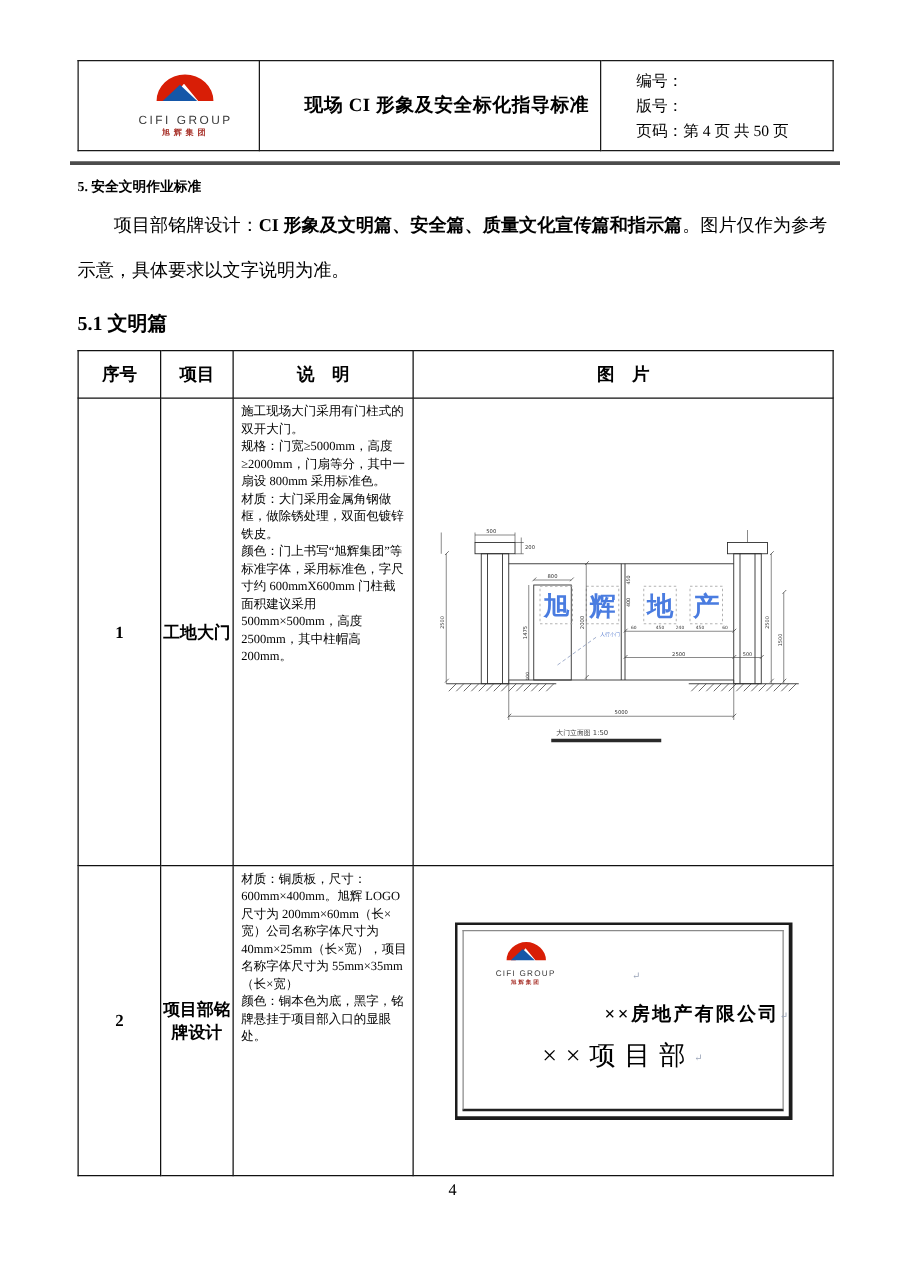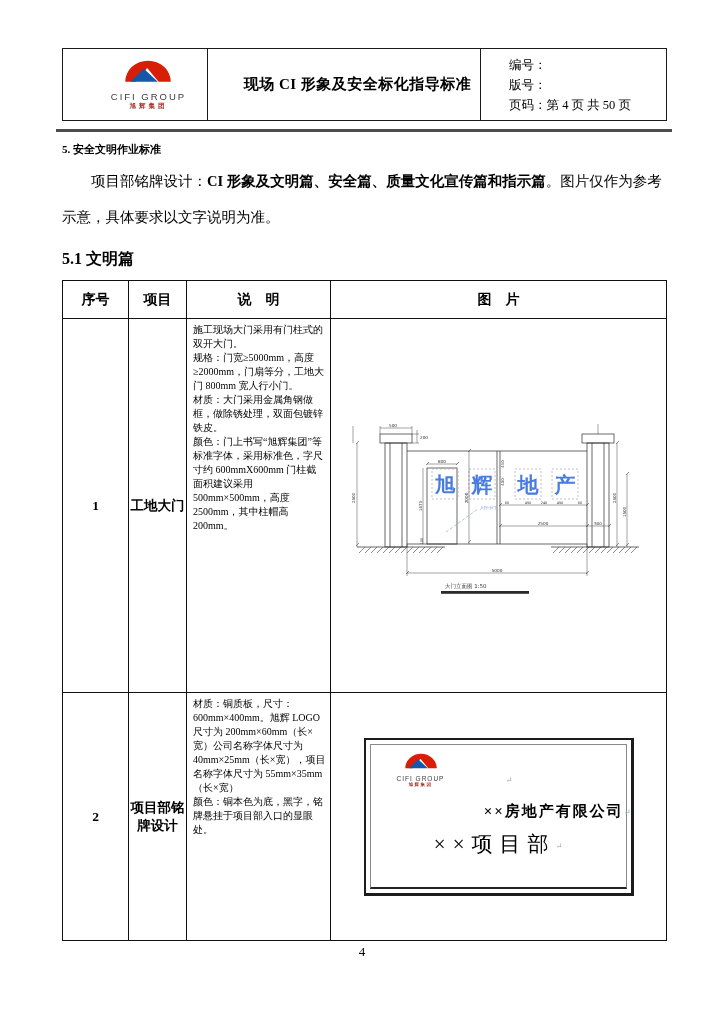--- a/index.html
+++ b/index.html
@@ -117,21 +117,21 @@
         </tr>
       </thead>
       <tbody>
 
         <tr>
           <td class="cell-no" style="height:374px">1</td>
           <td class="cell-item">工地大门</td>
           <td class="cell-desc">
             <div class="desc-box" style="height:372px">
               <p>施工现场大门采用有门柱式的双开大门。</p>
-              <p>规格：门宽≥5000mm，高度≥2000mm，门扇等分，工地大门 800mm 宽人行小门。</p>
+              <p>规格：门宽≥5000mm，高度≥2000mm，门扇等分，其中一扇设 800mm 采用标准色。</p>
               <p>材质：大门采用金属角钢做框，做除锈处理，双面包镀锌铁皮。</p>
               <p>颜色：门上书写“旭辉集团”等标准字体，采用标准色，字尺寸约 600mmX600mm 门柱截面积建议采用 500mm×500mm，高度 2500mm，其中柱帽高 200mm。</p>
             </div>
           </td>
           <td class="cell-img">
             <div class="img-center">
 
               <svg width="332" height="200" viewBox="0 0 332 200">
                 <g stroke="#2a2a2a" stroke-width="0.7" fill="none">
 

